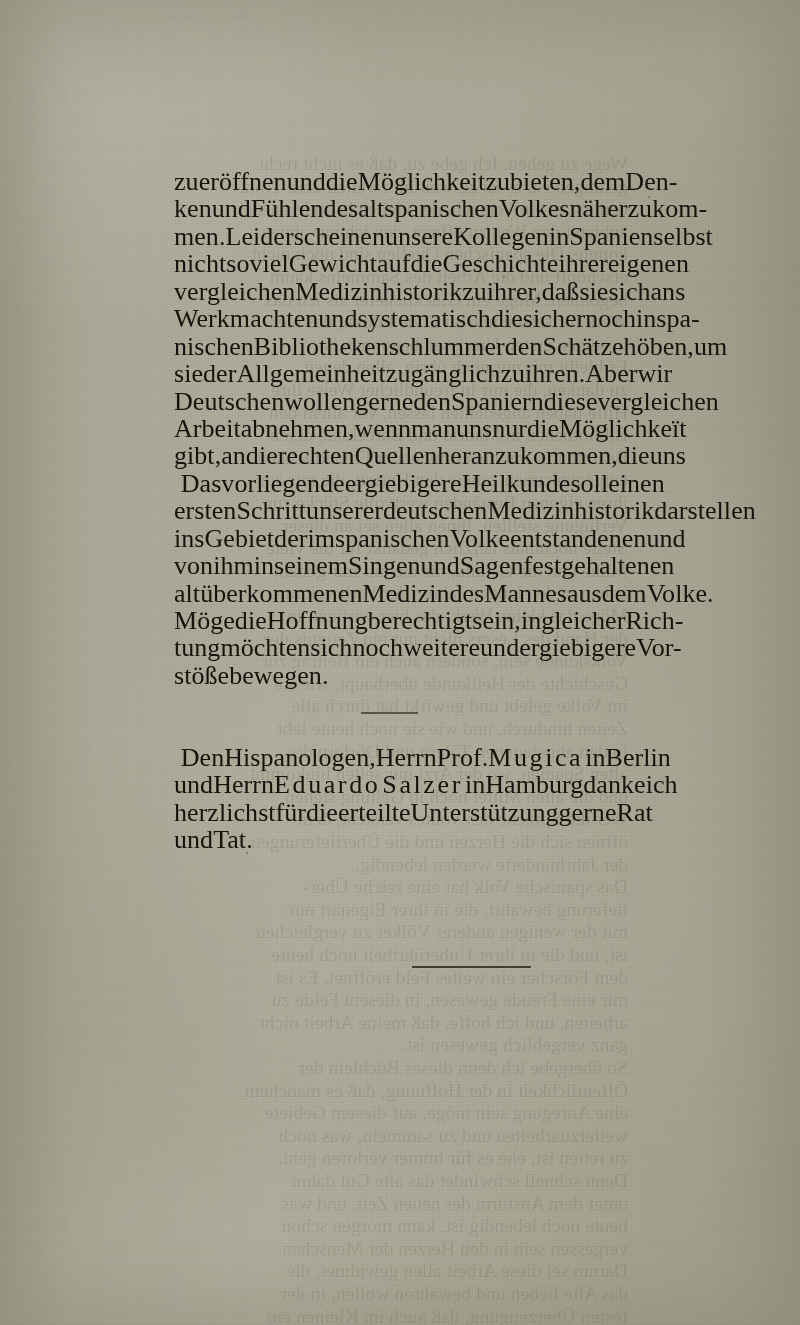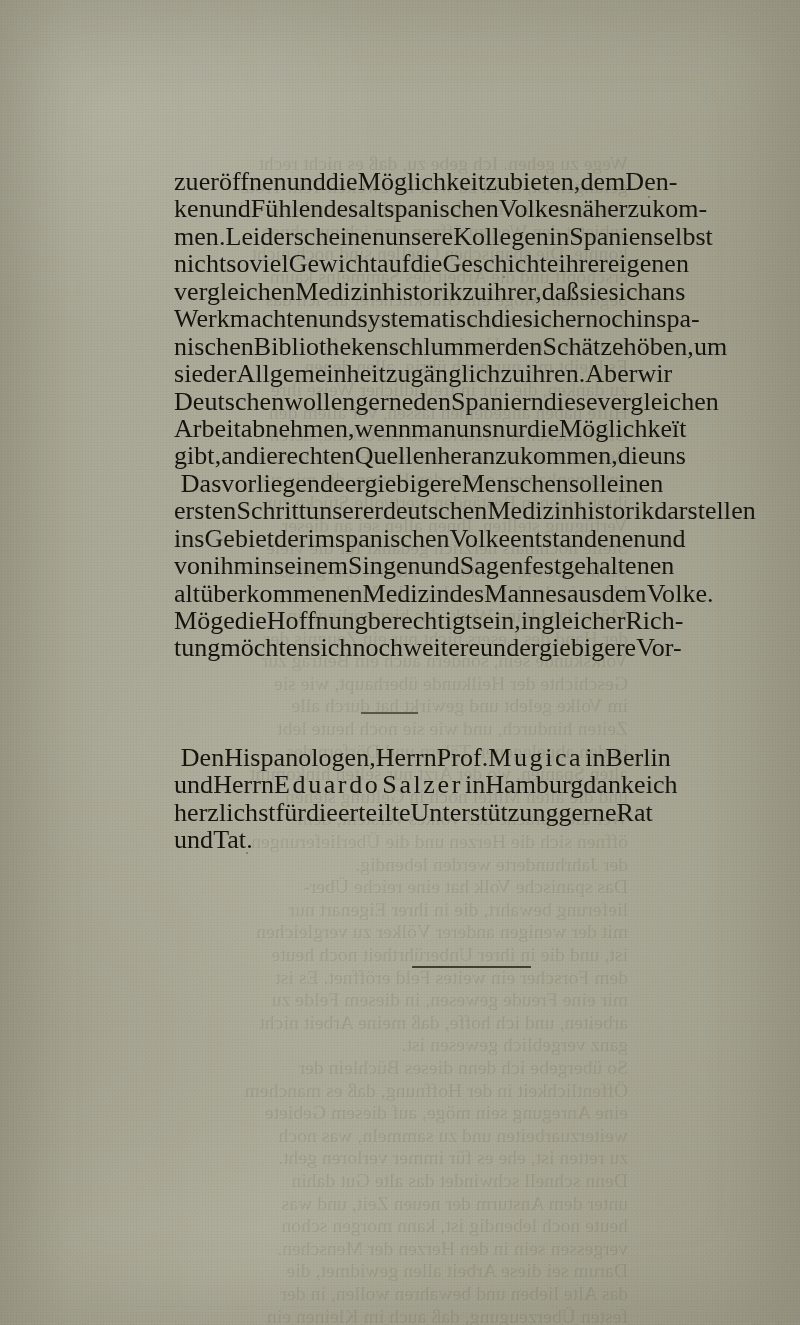--- a/index.html
+++ b/index.html
@@ -348,21 +348,21 @@
           <span>die</span>
           <span>uns</span>
         </span>
       </p>
     <p class="para" id="p2">
         <span class="line just">
           <span class="lead-indent">&nbsp;</span>
           <span>Das</span>
           <span>vorliegende</span>
           <span>ergiebigere</span>
-          <span>Menschen</span>
+          <span>Heilkunde</span>
           <span>soll</span>
           <span>einen</span>
         </span>
         <span class="line just">
           <span>ersten</span>
           <span>Schritt</span>
           <span>unserer</span>
           <span>deutschen</span>
           <span>Medizinhistorik</span>
           <span>darstellen</span>
@@ -409,20 +409,21 @@
         <span class="line just">
           <span>tung</span>
           <span>möchten</span>
           <span>sich</span>
           <span>noch</span>
           <span>weitere</span>
           <span>und</span>
           <span>ergiebigere</span>
           <span>Vor-</span>
         </span>
+        <span class="line"><span>stöße</span><span>bewegen.</span></span>
       </p>
   </div>
 
   <div class="rule-mid"></div>
 
   <div class="textblock" style="top:744px;">
     <p class="para" id="p3">
         <span class="line just">
           <span class="lead-indent">&nbsp;</span>
           <span>Den</span>

